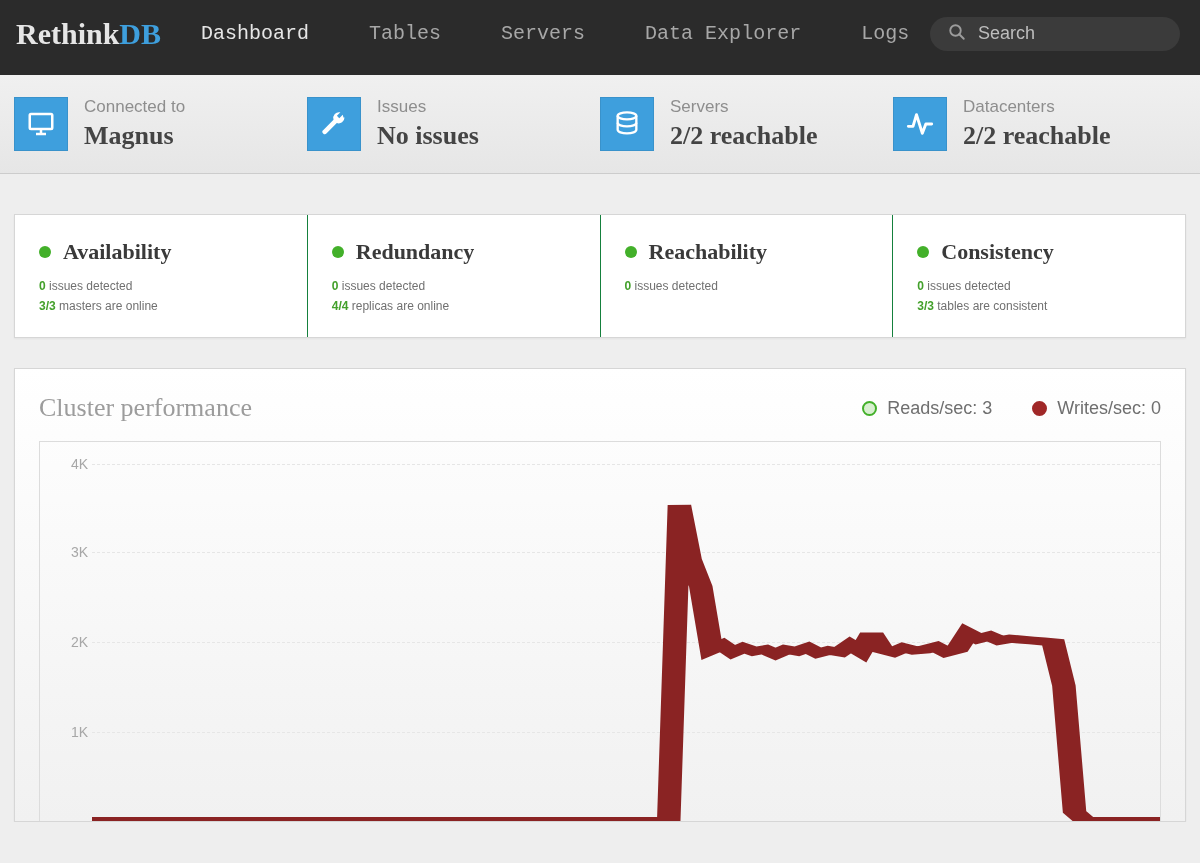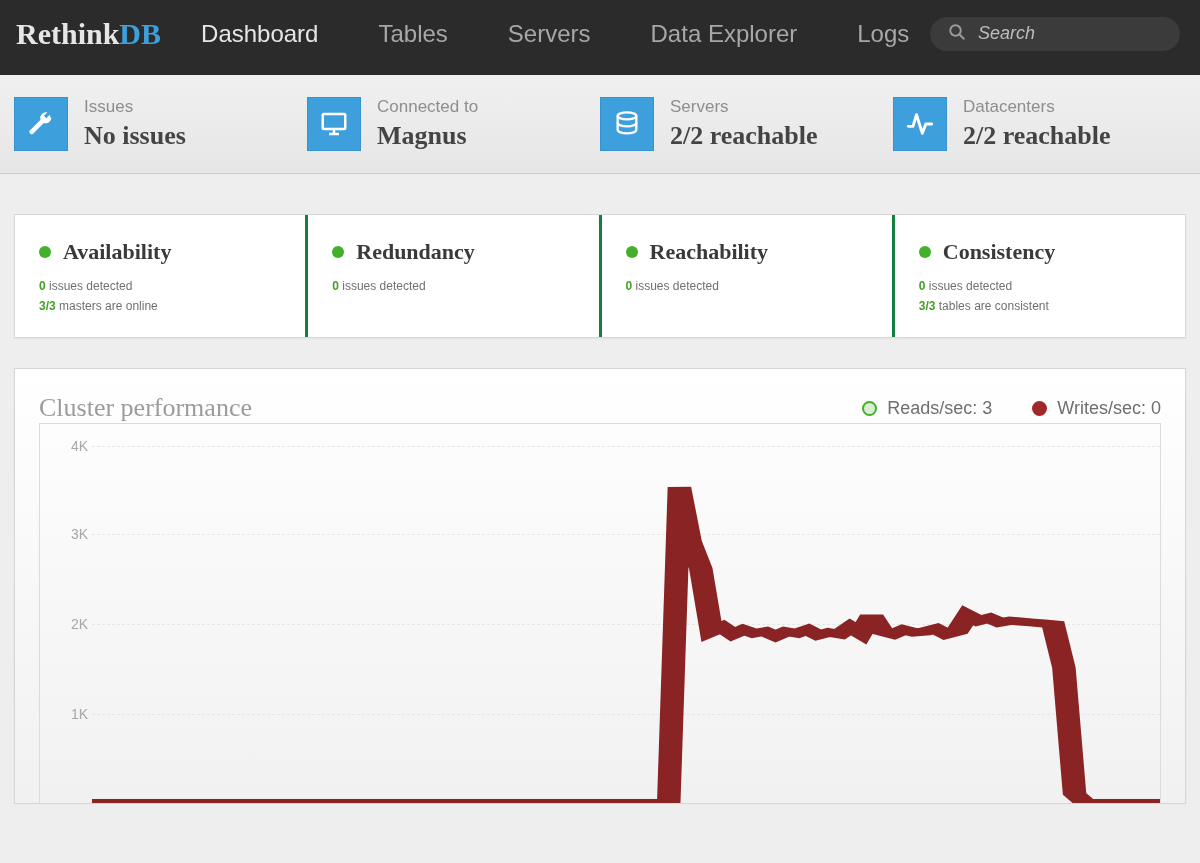--- a/index.html
+++ b/index.html
@@ -23,43 +23,43 @@
     font-size: 30px;
     font-weight: bold;
     color: #e6e6e6;
     margin-right: 40px;
     white-space: nowrap;
   }
   .logo .db { color: #3e9fdd; }
   .nav-items { display: flex; gap: 60px; }
   .nav-item {
     color: #a7a7a7;
-    font-size: 24px;
+    font-size: 20px;
     cursor: pointer;
     white-space: nowrap;
+    font-family: Liberation Mono, monospace;
   }
   .nav-item.active { color: #e6e6e6; }
   .nav-spacer { flex: 1; }
   .search-wrap {
     display: flex;
     align-items: center;
     background: #3b3b3b;
     border-radius: 24px;
     padding: 6px 18px;
     width: 250px;
   }
   .search-wrap svg { margin-right: 12px; }
   .search-input {
     background: transparent;
     border: none;
     outline: none;
     color: #ccc;
     font-size: 18px;
     width: 100%;
-    font-style: italic;
   }
   .search-input::placeholder { color: #bdbdbd; }
 
   
   .status-strip {
     display: flex;
     background: linear-gradient(#f0f0f0,#e6e6e6);
     border-bottom: 1px solid #ccc;
     padding: 22px 14px;
   }
@@ -93,21 +93,21 @@
   
   .health-row {
     display: flex;
     margin: 40px 14px 0 14px;
     background: #fff;
     border: 1px solid #d6d6d6;
     box-shadow: 0 1px 2px rgba(0,0,0,0.05);
   }
   .health-card {
     flex: 1;
-    border-right: 3px solid #15803d;
+    border-right: 1px solid #15803d;
     padding: 24px 20px 24px 24px;
   }
   .health-card:last-child { border-right: none; }
   .health-title {
     display: flex;
     align-items: center;
     gap: 12px;
     margin-bottom: 14px;
   }
   .dot-green {
@@ -132,20 +132,21 @@
   .perf-panel {
     margin: 30px 14px 0 14px;
     background: linear-gradient(#ffffff, #f1f1f1);
     border: 1px solid #d6d6d6;
     padding: 24px 24px 0 24px;
     box-shadow: 0 1px 2px rgba(0,0,0,0.05);
   }
   .perf-header {
     display: flex;
     align-items: center;
+    margin-bottom: 18px;
   }
   .perf-header h2 {
     font-family: Georgia, "Times New Roman", serif;
     font-size: 26px;
     color: #9c9c9c;
     font-weight: normal;
   }
   .legend { margin-left: auto; display: flex; gap: 40px; font-size: 18px; color: #6f6f6f; }
   .legend .item { display: flex; align-items: center; gap: 10px; }
   .ring {
@@ -213,41 +214,41 @@
         </svg>
     </span>
     <input class="search-input" placeholder="Search" style="">
   </div>
 </div>
 
 <div class="status-strip">
 
   <div class="status-block">
     <div class="status-icon">
-      <svg width="28" height="28" viewBox="0 0 24 24" fill="#fff">
-          <path d="M21 6.5a5 5 0 0 1-6.6 4.7L5.7 19.9a2 2 0 1 1-2.8-2.8l8.7-8.7A5 5 0 0 1 17.5 2l-3 3 2 2 3-3c.3.8.5 1.6.5 2.5z"></path>
-        </svg>
-    </div>
-    <div class="status-text">
-      <div class="label">Issues</div>
-      <div class="value">No issues</div>
-    </div>
-  </div>
-
-  <div class="status-block">
-    <div class="status-icon">
       <svg width="30" height="30" viewBox="0 0 24 24" fill="none">
           <rect x="3" y="4" width="18" height="12" rx="1" stroke="#fff" stroke-width="2"></rect>
           <line x1="8" y1="20" x2="16" y2="20" stroke="#fff" stroke-width="2"></line>
           <line x1="12" y1="16" x2="12" y2="20" stroke="#fff" stroke-width="2"></line>
         </svg>
     </div>
     <div class="status-text">
       <div class="label">Connected to</div>
       <div class="value">Magnus</div>
+    </div>
+  </div>
+
+  <div class="status-block">
+    <div class="status-icon">
+      <svg width="28" height="28" viewBox="0 0 24 24" fill="#fff">
+          <path d="M21 6.5a5 5 0 0 1-6.6 4.7L5.7 19.9a2 2 0 1 1-2.8-2.8l8.7-8.7A5 5 0 0 1 17.5 2l-3 3 2 2 3-3c.3.8.5 1.6.5 2.5z"></path>
+        </svg>
+    </div>
+    <div class="status-text">
+      <div class="label">Issues</div>
+      <div class="value">No issues</div>
     </div>
   </div>
 
   <div class="status-block">
     <div class="status-icon">
       <svg width="28" height="28" viewBox="0 0 24 24" fill="none" stroke="#fff" stroke-width="2">
           <ellipse cx="12" cy="5" rx="8" ry="3"></ellipse>
           <path d="M4 5v6c0 1.7 3.6 3 8 3s8-1.3 8-3V5"></path>
           <path d="M4 11v6c0 1.7 3.6 3 8 3s8-1.3 8-3v-6"></path>
         </svg>
@@ -282,20 +283,21 @@
     <div class="health-line"><span class="num">0</span><span> issues detected</span></div>
     <div class="health-line"><span class="num">3/3</span><span> masters are online</span></div>
   </div>
 
   <div class="health-card">
     <div class="health-title">
       <span class="dot-green"></span>
       <h3>Redundancy</h3>
     </div>
     <div class="health-line"><span class="num">0</span><span> issues detected</span></div>
+    <div class="health-line"><span class="num">4/4</span><span> replicas are online</span></div>
   </div>
 
   <div class="health-card">
     <div class="health-title">
       <span class="dot-green"></span>
       <h3>Reachability</h3>
     </div>
     <div class="health-line"><span class="num">0</span><span> issues detected</span></div>
   </div>
 

